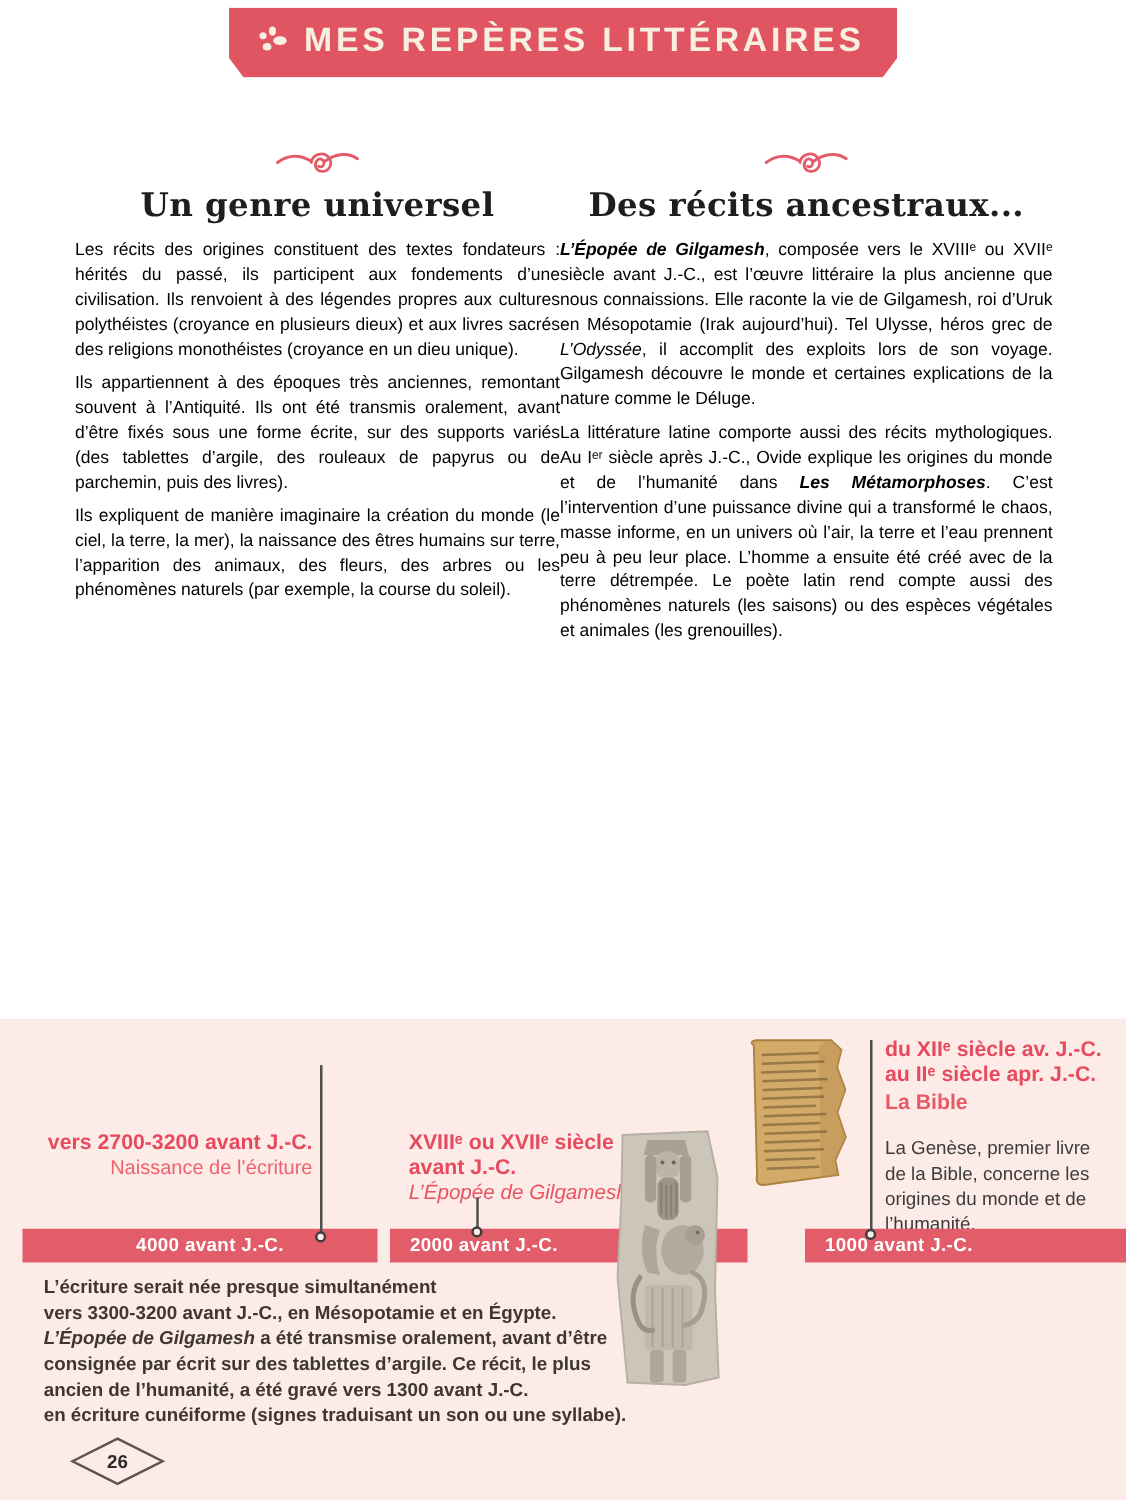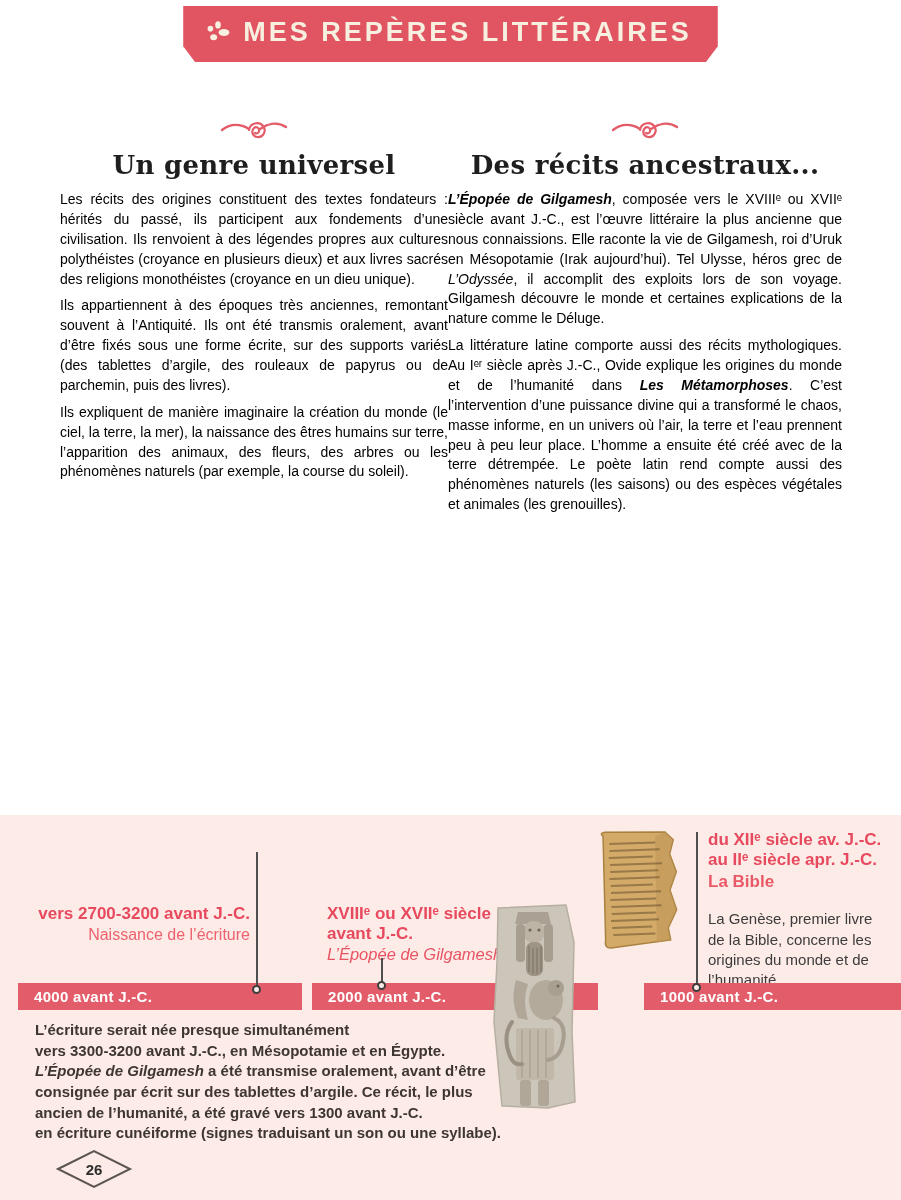--- a/index.html
+++ b/index.html
@@ -155,21 +155,21 @@
 
     <div class="tl-abs" style="left:708px;top:15px;width:200px;">
       <div class="ev-date">du XIIᵉ siècle av. J.-C.</div>
       <div class="ev-date">au IIᵉ siècle apr. J.-C.</div>
       <div class="ev-label bible">La Bible</div>
       <div class="ev-desc">La Genèse, premier livre de la Bible, concerne les origines du monde et de l’humanité.</div>
     </div>
     <div class="tl-abs tl-line" style="left:696px;top:17px;height:154px;"></div>
     <div class="tl-abs tl-dot" style="left:692px;top:168px;"></div>
 
-    <div class="tl-abs tl-bar" style="left:18px;width:284px;">4000 avant J.-C.</div>
+    <div class="tl-abs tl-bar" style="left:18px;width:284px;text-align:center;">4000 avant J.-C.</div>
     <div class="tl-abs tl-bar" style="left:312px;width:286px;">2000 avant J.-C.</div>
     <div class="tl-abs tl-bar" style="left:607px;width:276px;margin-left:37px;">1000 avant J.-C.</div>
 
     <div class="tl-abs statue" style="left:488px;top:87px;">
       <svg width="90" height="208" viewBox="0 0 90 208">
         <path d="M10 6 L78 3 L86 40 L84 130 L87 200 L60 206 L14 204 L6 120 L9 60 Z" fill="#ccc5ba" stroke="#b7afa2" stroke-width="1.5"></path>
         <path d="M30 10 h30 l3 12 h-36 z" fill="#aaa194"></path>
         <circle cx="46" cy="30" r="11" fill="#bdb4a6"></circle>
         <circle cx="42" cy="28" r="1.6" fill="#6f675c"></circle>
         <circle cx="51" cy="28" r="1.6" fill="#6f675c"></circle>

